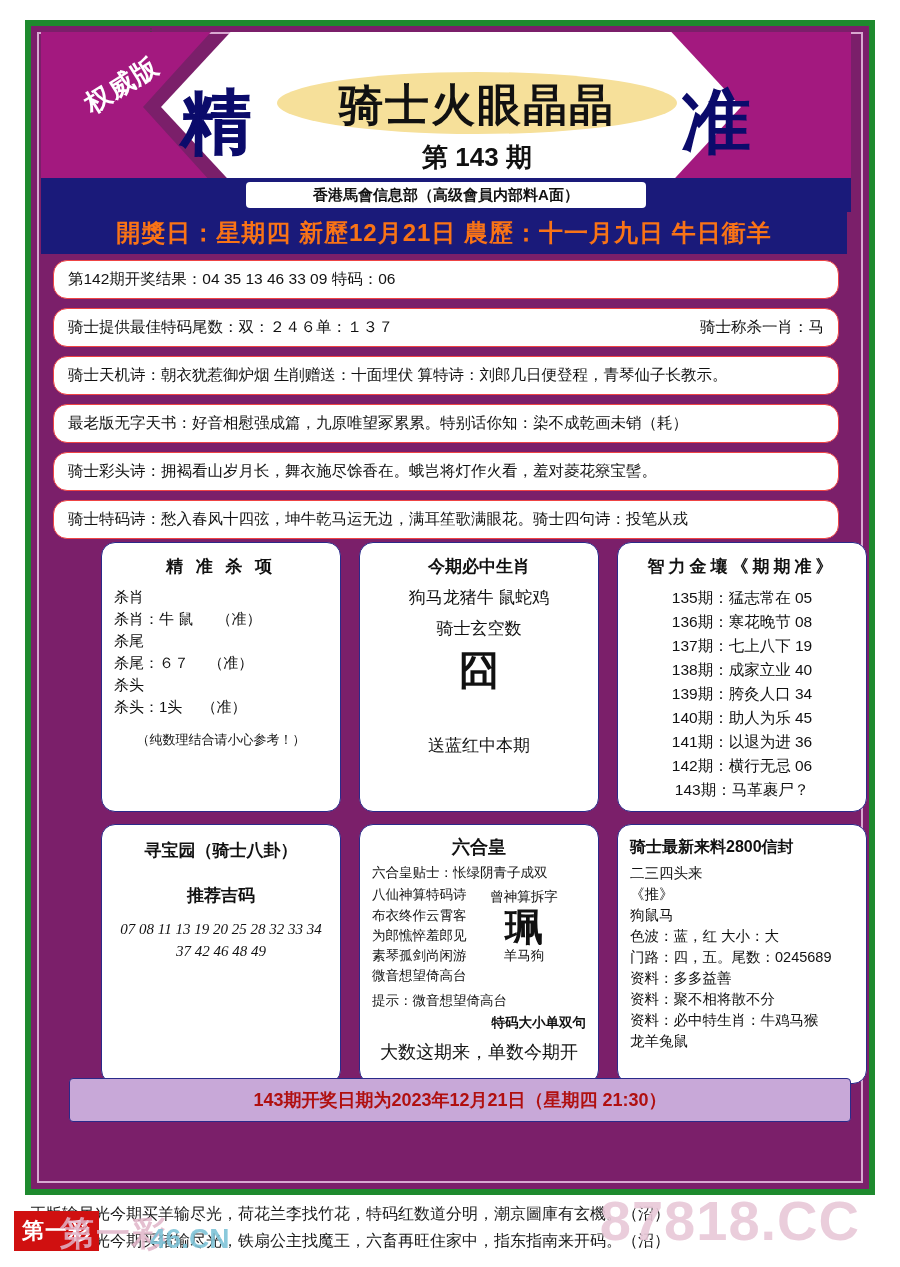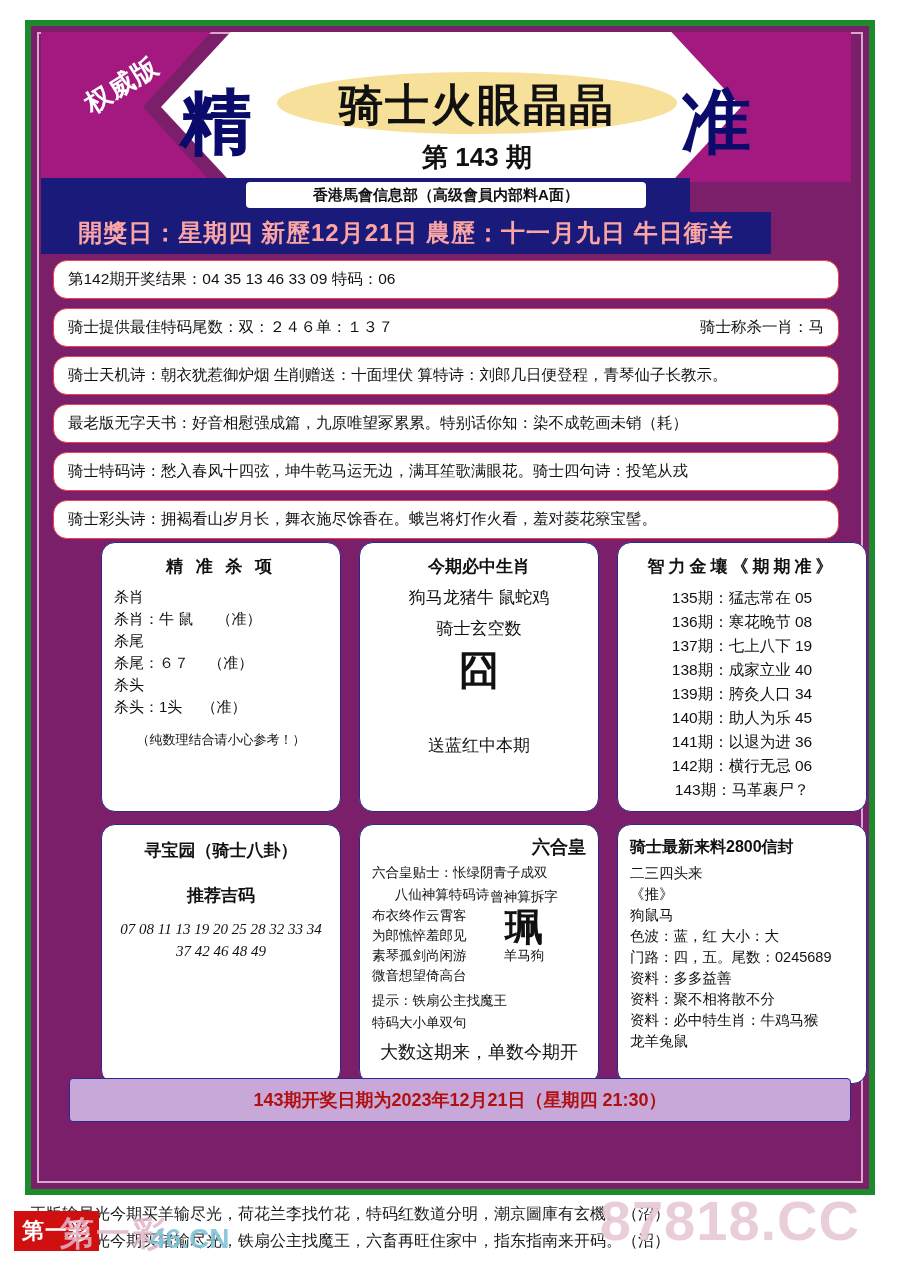--- a/index.html
+++ b/index.html
@@ -65,32 +65,32 @@
     font-size:44px;font-weight:bold;color:#111111;
     letter-spacing:2px;
     font-family:"DejaVu Sans",sans-serif;
   }
   .issue{
     position:absolute;left:236px;top:108px;width:400px;
     text-align:center;font-size:26px;font-weight:bold;color:#111;
   }
   
   .subhdr{
-    position:absolute;left:10px;top:152px;width:649px;height:34px;
+    position:absolute;left:10px;top:152px;width:810px;height:34px;
     background:#1a1a7a;
   }
   .subhdr .pill{
     position:absolute;left:205px;top:4px;width:400px;height:26px;
     background:#ffffff;border-radius:4px;
     line-height:26px;text-align:center;
     font-size:15px;font-weight:bold;color:#111;
   }
   .datebar{
-    position:absolute;left:10px;top:186px;width:730px;height:42px;
-    background:#1a1a7a;color:#fca5a5;
+    position:absolute;left:10px;top:186px;width:806px;height:42px;
+    background:#1a1a7a;color:#f97316;
     line-height:42px;text-align:center;
     font-size:24px;font-weight:bold;letter-spacing:1px;
   }
   
   .rows{position:absolute;left:22px;top:234px;width:786px;}
   .row{
     background:#ffffff;border:1px solid #ef4444;border-radius:14px;
     margin-bottom:9px;padding:8px 14px;
     font-size:15.5px;color:#111;
     display:flex;justify-content:space-between;
@@ -113,21 +113,21 @@
   .b6{width:250px;height:260px;margin-top:12px;}
   .box h4{margin:2px 0 10px;text-align:center;font-size:17px;font-weight:bold;letter-spacing:4px;}
   .box .ln{margin:3px 0;}
   .ital{font-style:italic;font-family:"Liberation Serif",serif;font-size:15px;line-height:1.45;}
   .note{margin-top:14px;font-size:13px;text-align:center;}
   .zhili .ln{text-align:center;font-size:15.5px;margin:3px 0;}
   .glyph{
     font-size:40px;font-weight:bold;line-height:1.1;margin:6px 0;
     font-family:"DejaVu Sans",sans-serif;
   }
-  .sixhe-title{font-size:18px;font-weight:bold;text-align:right;margin-bottom:4px;}
+  .sixhe-title{font-size:18px;font-weight:bold;text-align:center;margin-bottom:4px;}
   .small{font-size:13.5px;line-height:1.5;}
   .bigchar{font-size:38px;font-weight:bold;line-height:1;}
   .rightcol .ln{margin:2px 0;font-size:14.5px;}
   .rightcol h4{text-align:left;letter-spacing:0;font-size:16px;margin-bottom:6px;}
   
   .footbar{
     position:absolute;left:38px;top:1052px;width:780px;height:42px;
     background:#c8a8d8;border:1px solid #2a2a8a;border-radius:4px;
     line-height:42px;text-align:center;color:#b01010;
     font-size:18px;font-weight:bold;
@@ -197,25 +197,25 @@
     </div>
     <div class="row">
       <span class="l">骑士天机诗：朝衣犹惹御炉烟 生削赠送：十面埋伏 算特诗：刘郎几日便登程，青琴仙子长教示。</span>
       <span class="r"></span>
     </div>
     <div class="row">
       <span class="l">最老版无字天书：好音相慰强成篇，九原唯望冢累累。特别话你知：染不成乾画未销（耗）</span>
       <span class="r"></span>
     </div>
     <div class="row">
+      <span class="l">骑士彩头诗：拥褐看山岁月长，舞衣施尽馀香在。蛾岂将灯作火看，羞对菱花簝宝髻。</span>
+      <span class="r"></span>
+    </div>
+    <div class="row">
       <span class="l">骑士特码诗：愁入春风十四弦，坤牛乾马运无边，满耳笙歌满眼花。骑士四句诗：投笔从戎</span>
-      <span class="r"></span>
-    </div>
-    <div class="row">
-      <span class="l">骑士彩头诗：拥褐看山岁月长，舞衣施尽馀香在。蛾岂将灯作火看，羞对菱花簝宝髻。</span>
       <span class="r"></span>
     </div>
   </div>
 
   <div class="grid">
     <div class="gridrow">
 
       <div class="box b1">
         <h4>精 准 杀 项</h4>
         <div class="ln">杀肖</div>
@@ -257,34 +257,34 @@
         <div class="ital">07 08 11 13 19 20 25 28 32 33 34 37 42 46 48 49</div>
       </div>
 
       <div class="box b5" style="text-align:left;">
         <div class="sixhe-title">六合皇</div>
         <div class="small">
           <span>六合皇贴士：</span><span>怅绿阴青子成双</span>
         </div>
         <div style="position:relative;">
           <div style="width:140px;">
-            <div class="small" style="text-align:center;margin-top:2px;">八仙神算特码诗</div>
+            <div class="small" style="text-align:left;margin-top:2px;">八仙神算特码诗</div>
             <div class="small">布衣终作云霄客</div>
             <div class="small">为郎憔悴羞郎见</div>
             <div class="small">素琴孤剑尚闲游</div>
             <div class="small">微音想望倚高台</div>
           </div>
           <div style="position:absolute;right:16px;top:2px;width:92px;text-align:center;">
             <div class="small">曾神算拆字</div>
             <div class="bigchar">珮</div>
             <div class="small">羊马狗</div>
           </div>
         </div>
-        <div class="small" style="margin-top:4px;">提示：铁扇公主找魔王</div>
-        <div class="small" style="text-align:left;margin-top:2px;">特码大小单双句</div>
+        <div class="small" style="margin-top:4px;">提示：微音想望倚高台</div>
+        <div class="small" style="text-align:right;margin-top:2px;font-weight:bold;">特码大小单双句</div>
         <div class="small" style="text-align:center;margin-top:6px;font-size:18px;">大数这期来，单数今期开</div>
       </div>
 
       <div class="box b6 rightcol">
         <h4>骑士最新来料2800信封</h4>
         <div class="ln">二三四头来</div>
         <div class="ln">《推》</div>
         <div class="ln">狗鼠马</div>
         <div class="ln">色波：蓝，红 大小：大</div>
         <div class="ln">门路：四，五。尾数：0245689</div>

